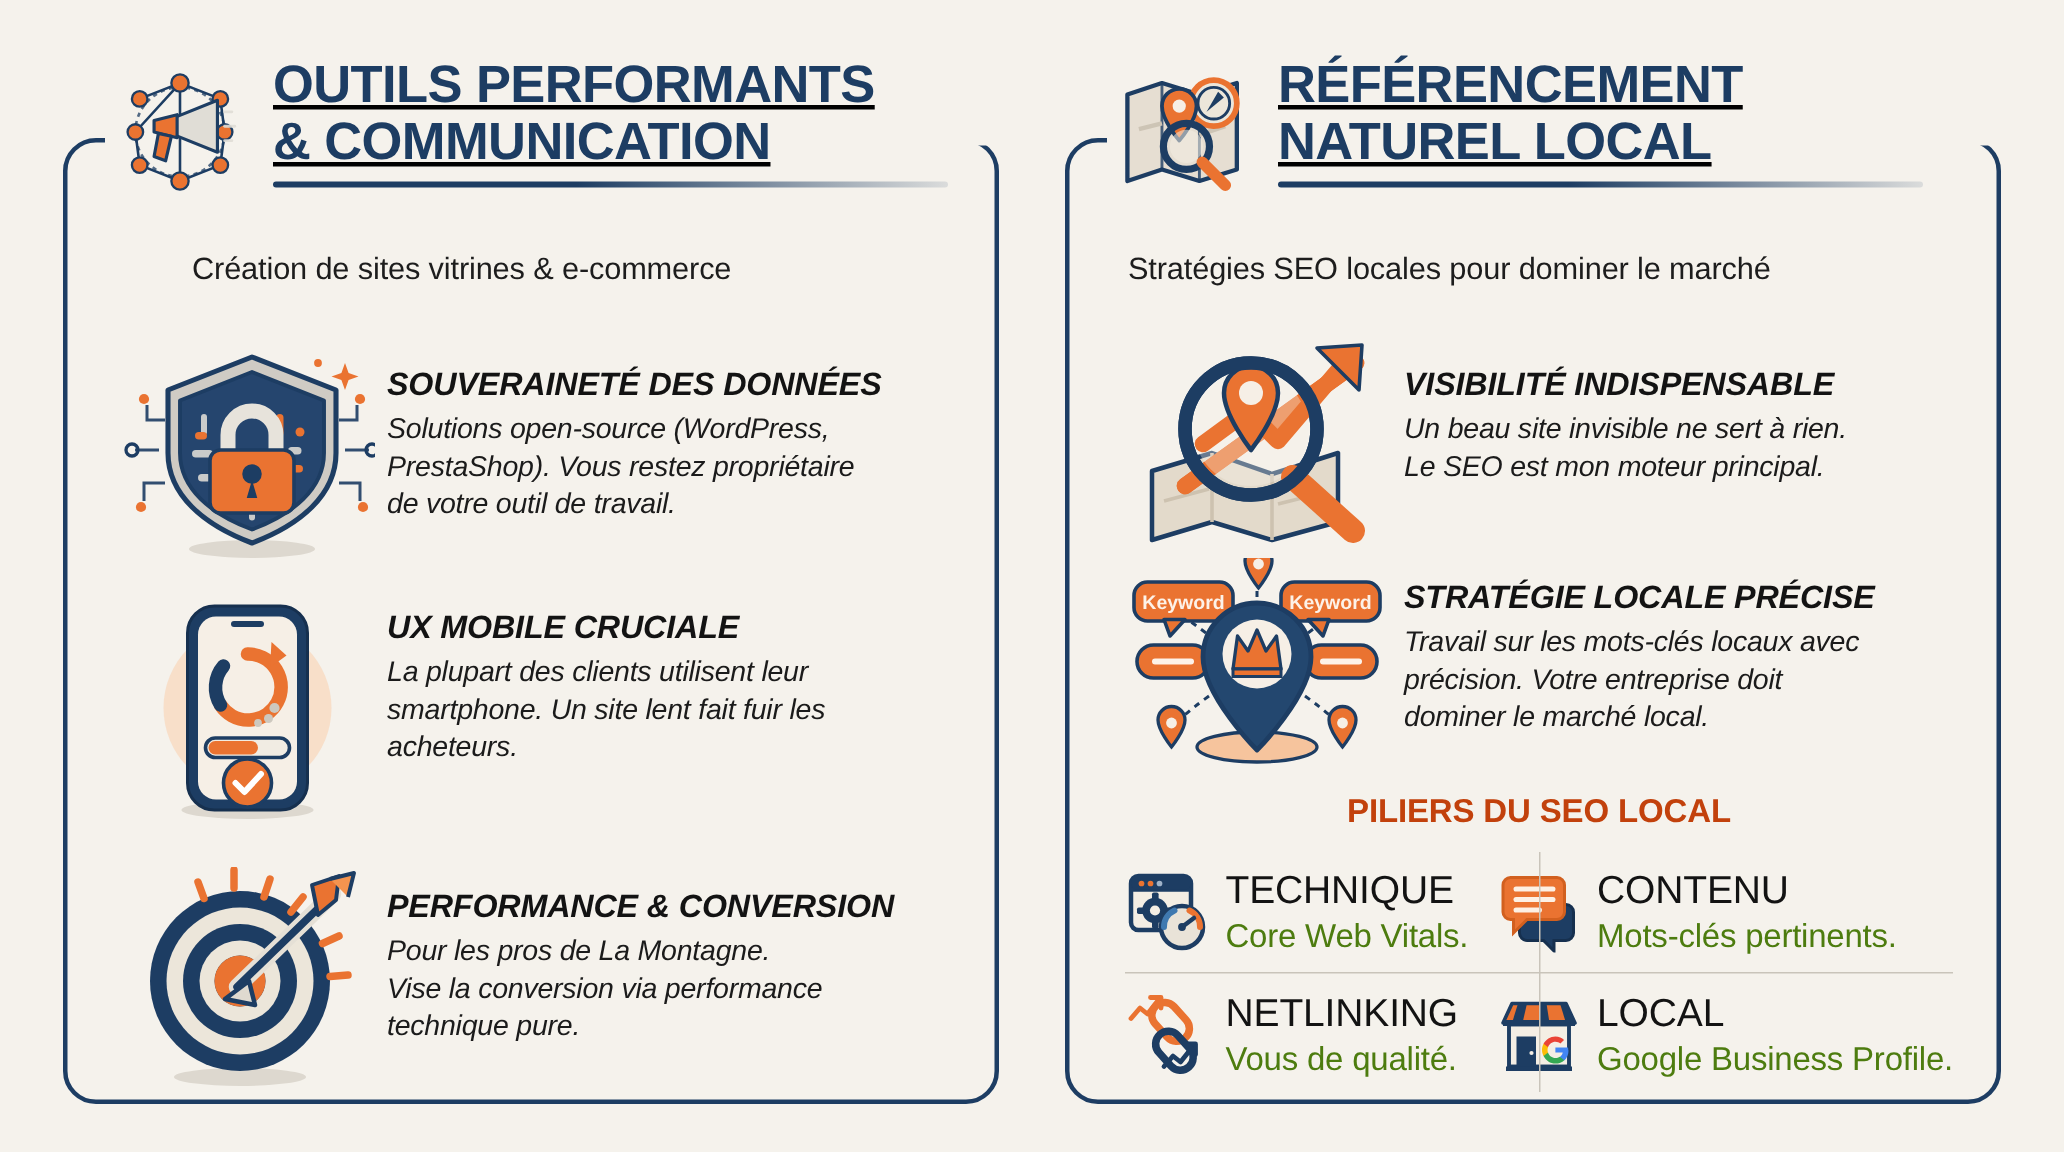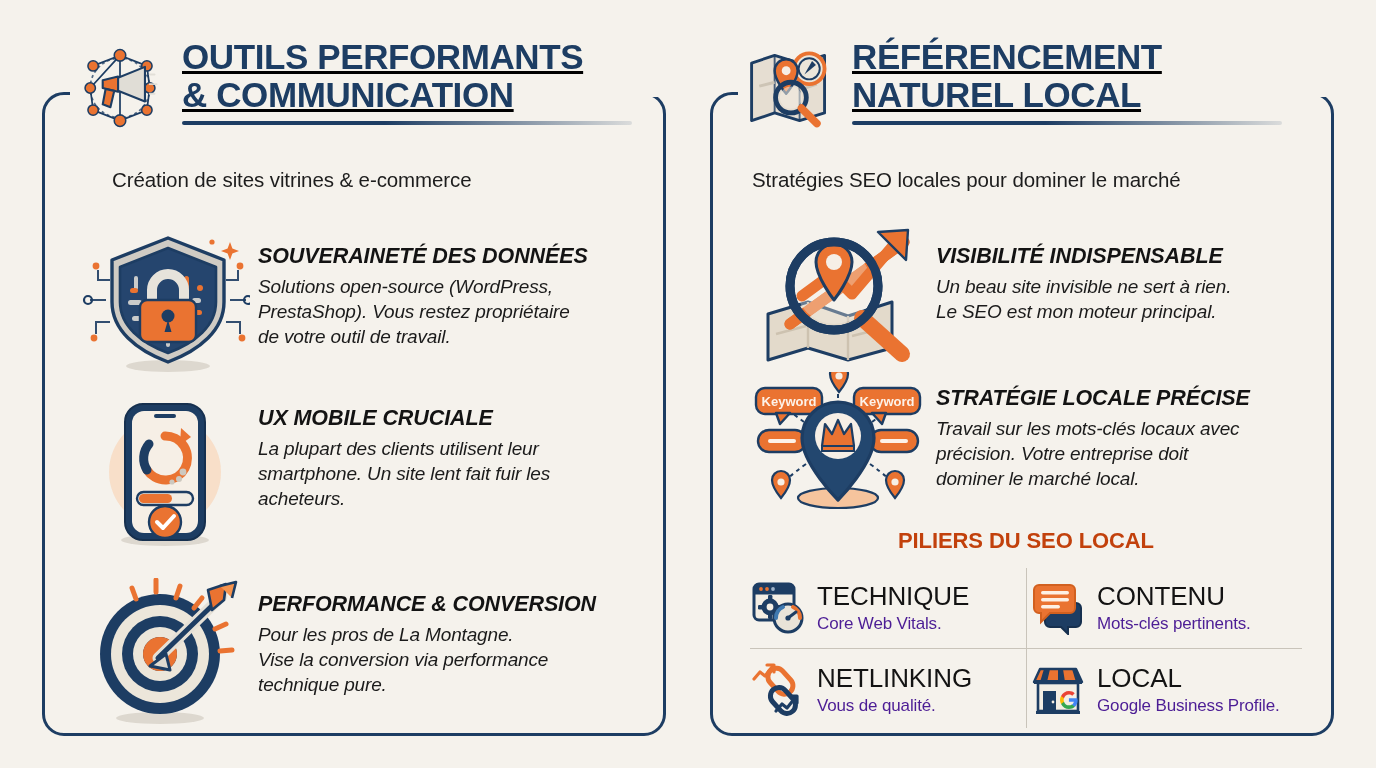--- a/index.html
+++ b/index.html
@@ -42,21 +42,21 @@
     margin-top:7px;height:4px;border-radius:2px;
     background:linear-gradient(90deg,#1d3d63 0%,#1d3d63 45%,rgba(29,61,99,.12) 100%);
   }
   #rule-left{width:450px;}
   #rule-right{width:430px;}
 
   .subtitle{
     position:absolute;font-size:20.5px;color:#1d1d1d;
     letter-spacing:-0.1px;white-space:nowrap;
   }
-  #sub-left{left:112px;top:168px;text-align:right;}
+  #sub-left{left:128px;top:168px;text-align:right;}
   #sub-right{left:752px;top:168px;}
 
   
   .feat{position:absolute;display:flex;align-items:flex-start;}
   .feat-icon{flex:none;}
   .feat-body{display:flex;flex-direction:column;font-style:italic;}
   .feat-title{
     font-weight:bold;font-size:21.5px;color:#131313;
     letter-spacing:-0.1px;text-transform:uppercase;white-space:nowrap;
   }
@@ -97,21 +97,21 @@
     background:#c9c4ba;
   }
   .piliers-grid::after{ 
     content:"";position:absolute;left:4px;right:4px;top:50%;height:1px;
     background:#c9c4ba;
   }
   .pil{display:flex;align-items:center;gap:11px;height:82px;padding:0 4px;}
   .pil-icon{width:56px;height:56px;flex:none;}
   .pil-text{display:flex;flex-direction:column;}
   .pil-label{font-weight:normal;font-size:26px;color:#131313;letter-spacing:-0.1px;text-transform:uppercase;white-space:nowrap;}
-  .pil-sub{font-size:17px;color:#4c1d95;letter-spacing:-0.15px;white-space:nowrap;margin-top:2px;}
+  .pil-sub{font-size:22px;color:#4d7c0f;letter-spacing:-0.15px;white-space:nowrap;margin-top:2px;}
 </style>
 </head>
 <body>
 
 <div class="stage">
 
   <div class="panel" id="panel-left"></div>
   <div class="panel-gap" id="gap-left"></div>
 
   <div class="hdr" id="hdr-left">

